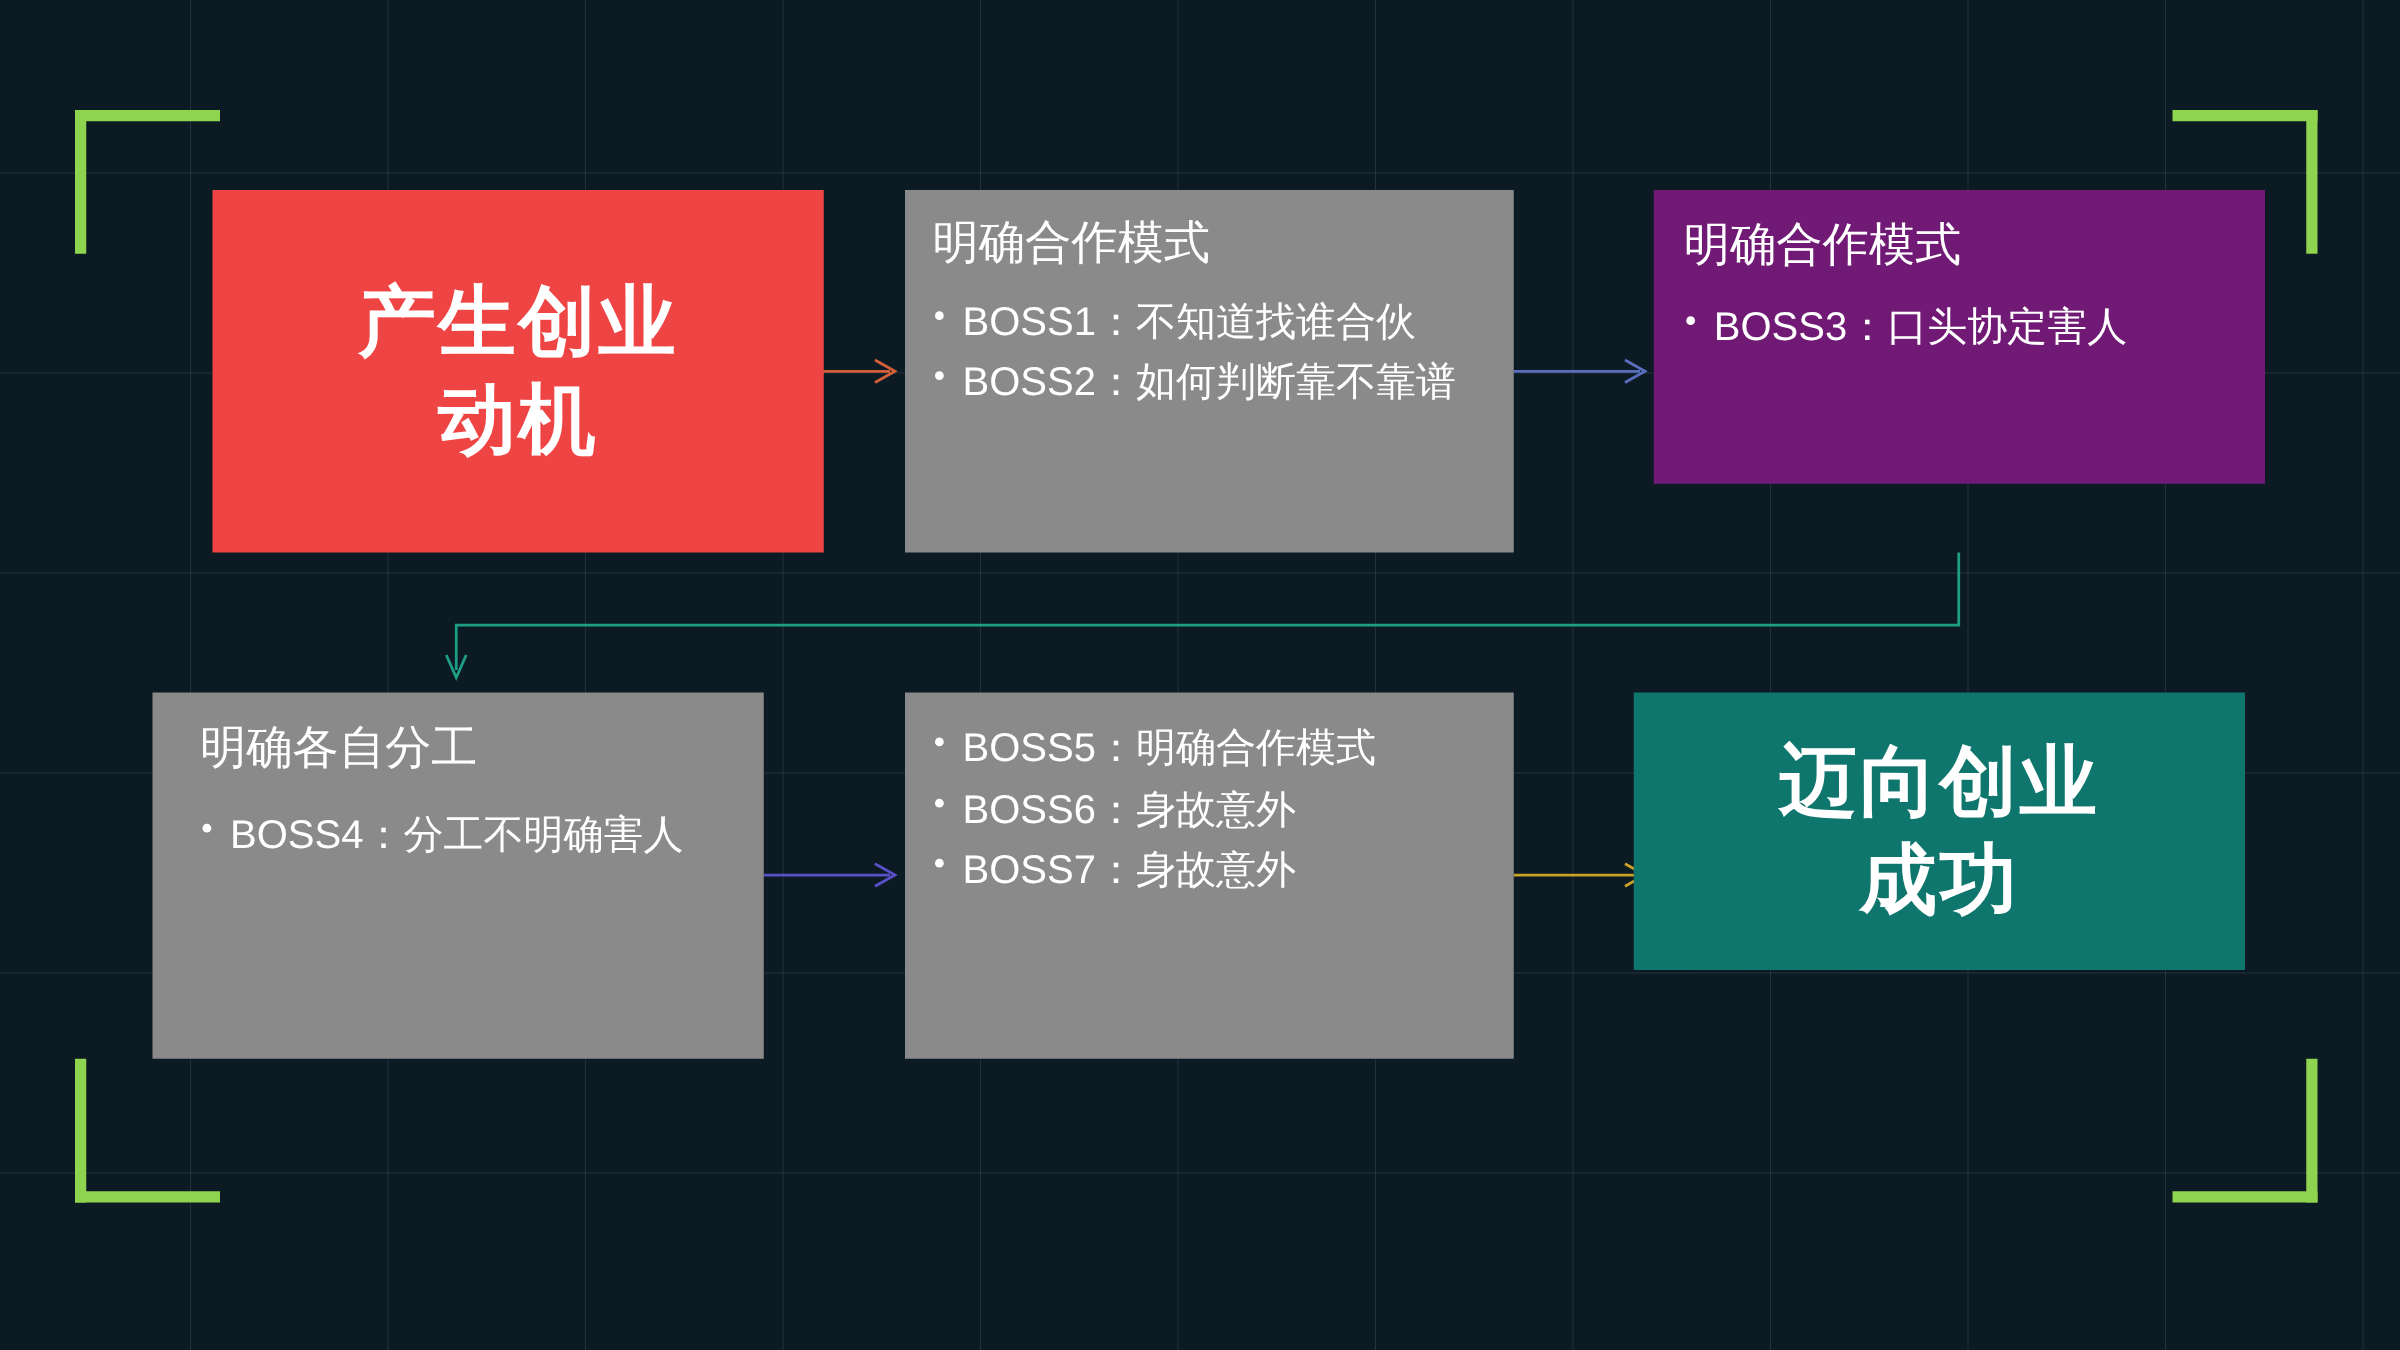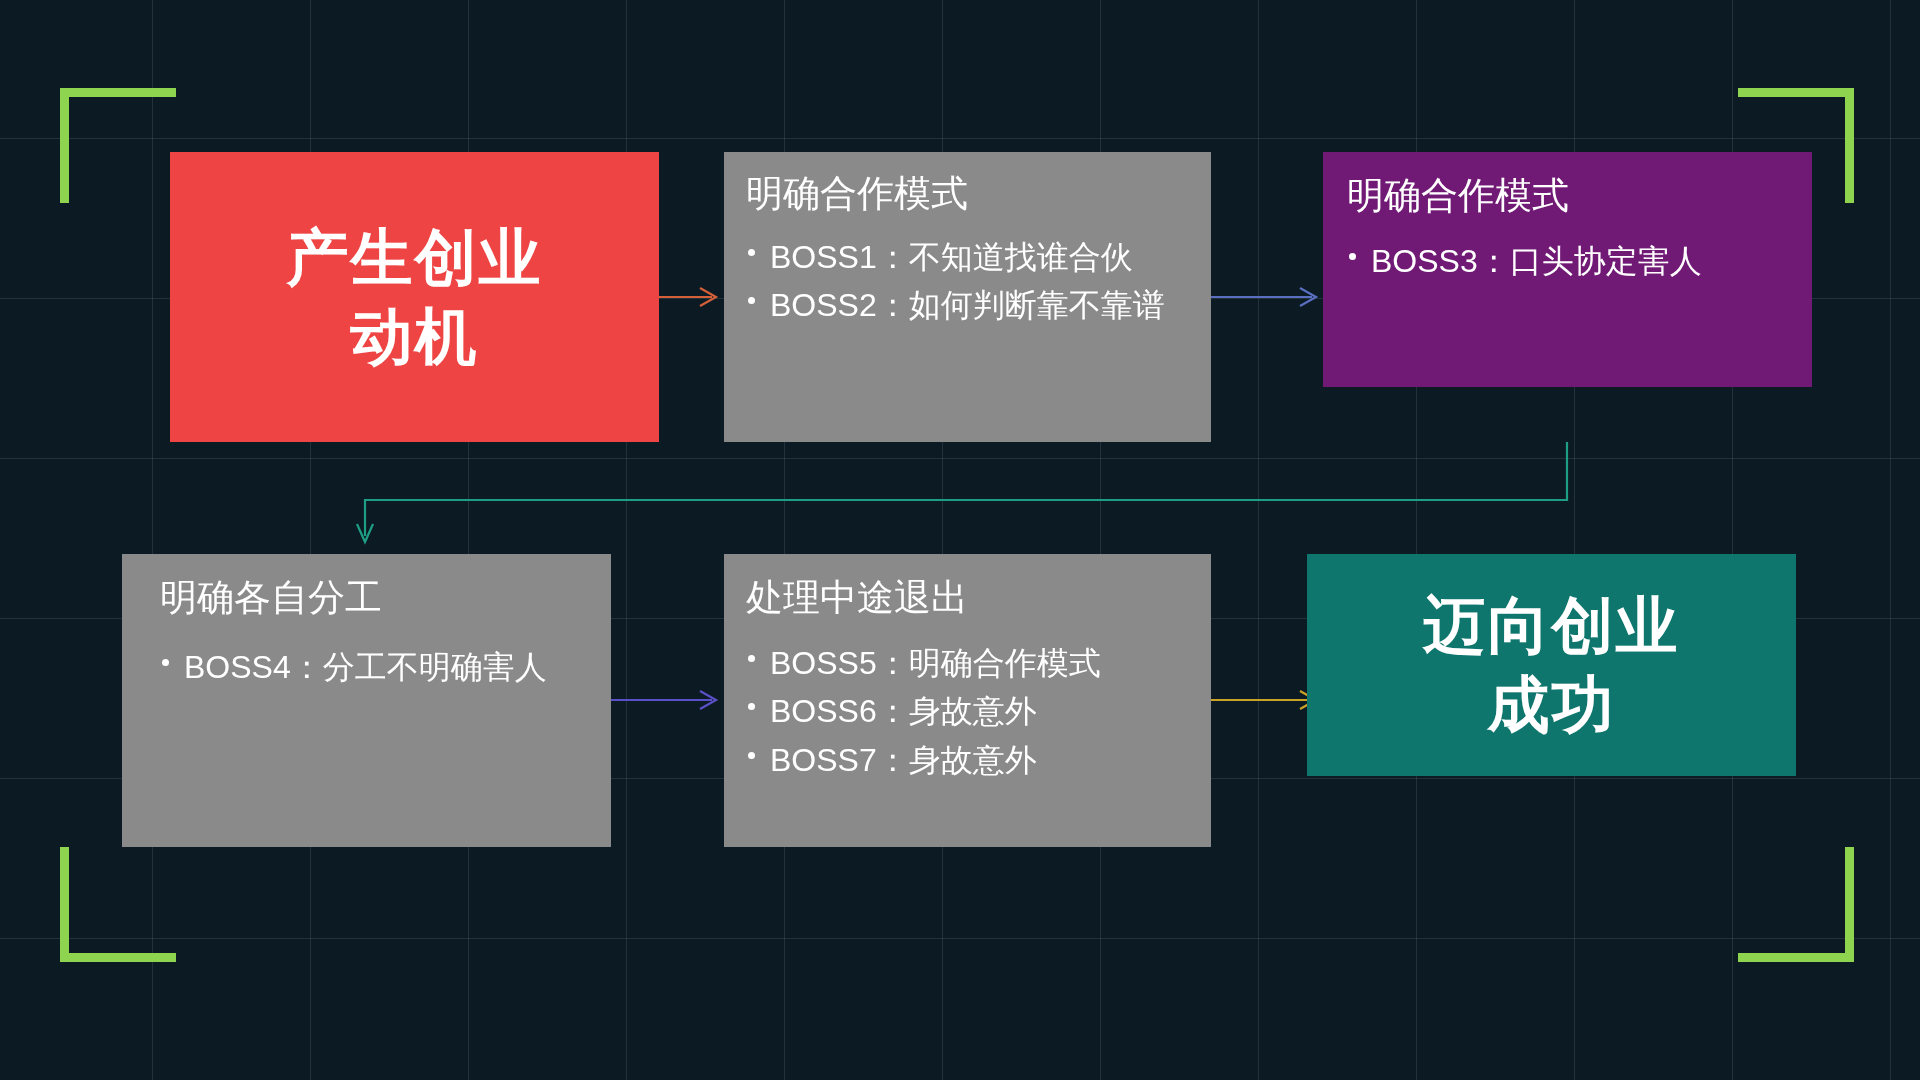--- a/index.html
+++ b/index.html
@@ -147,21 +147,20 @@
 </div>
 
 <div class="box" id="box-4">
   <div class="box-title">明确各自分工</div>
   <ul class="bullets">
     <li>BOSS4：分工不明确害人</li>
   </ul>
 </div>
 
 <div class="box" id="box-5">
-  <div class="box-title">处理中途退出</div>
   <ul class="bullets">
     <li>BOSS5：明确合作模式</li>
     <li>BOSS6：身故意外</li>
     <li>BOSS7：身故意外</li>
   </ul>
 </div>
 
 <div class="box hero" id="box-6">
   <div class="hero-text">迈向创业
 成功</div>

